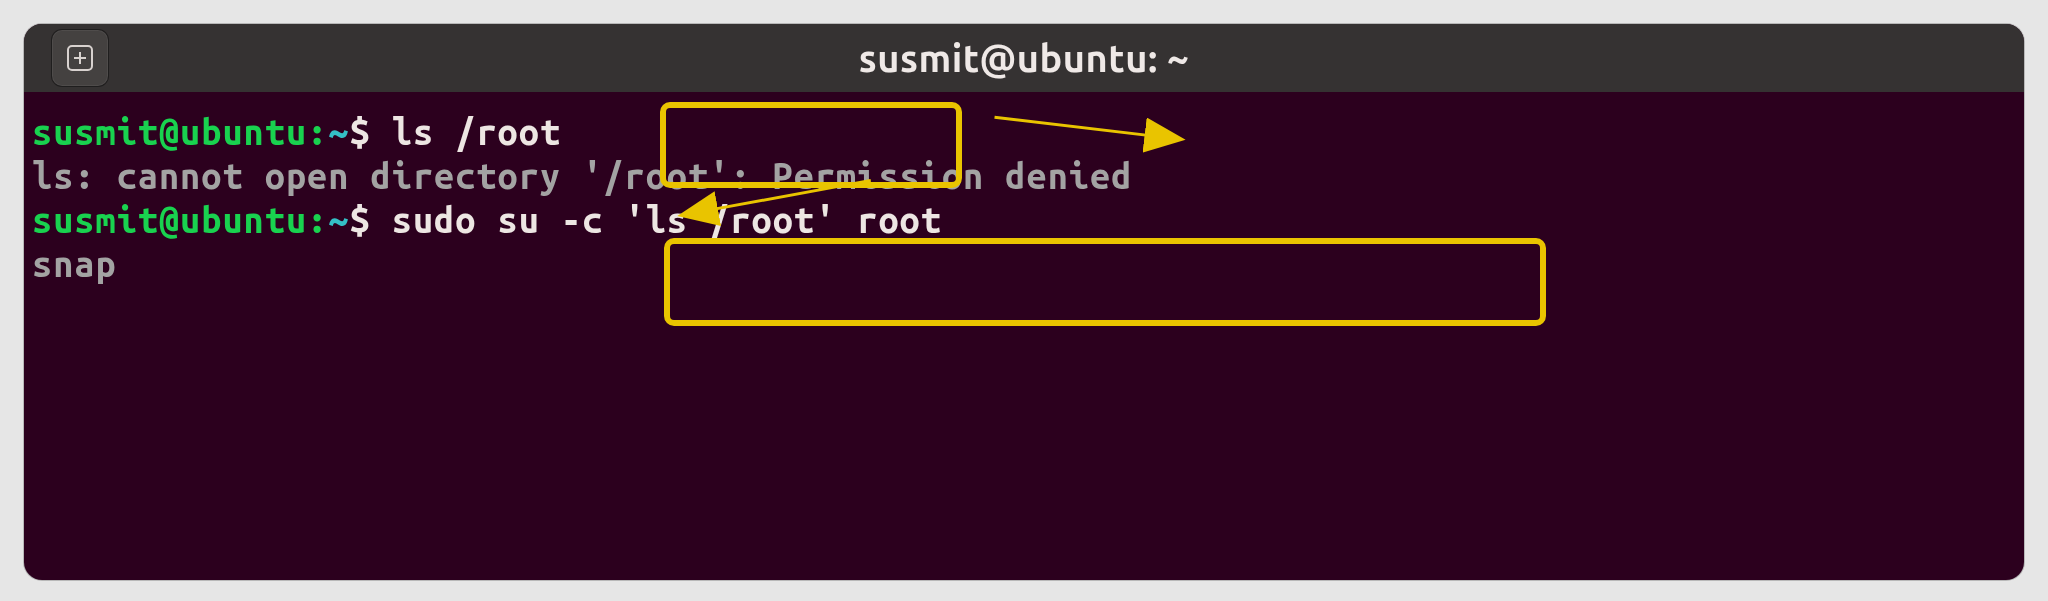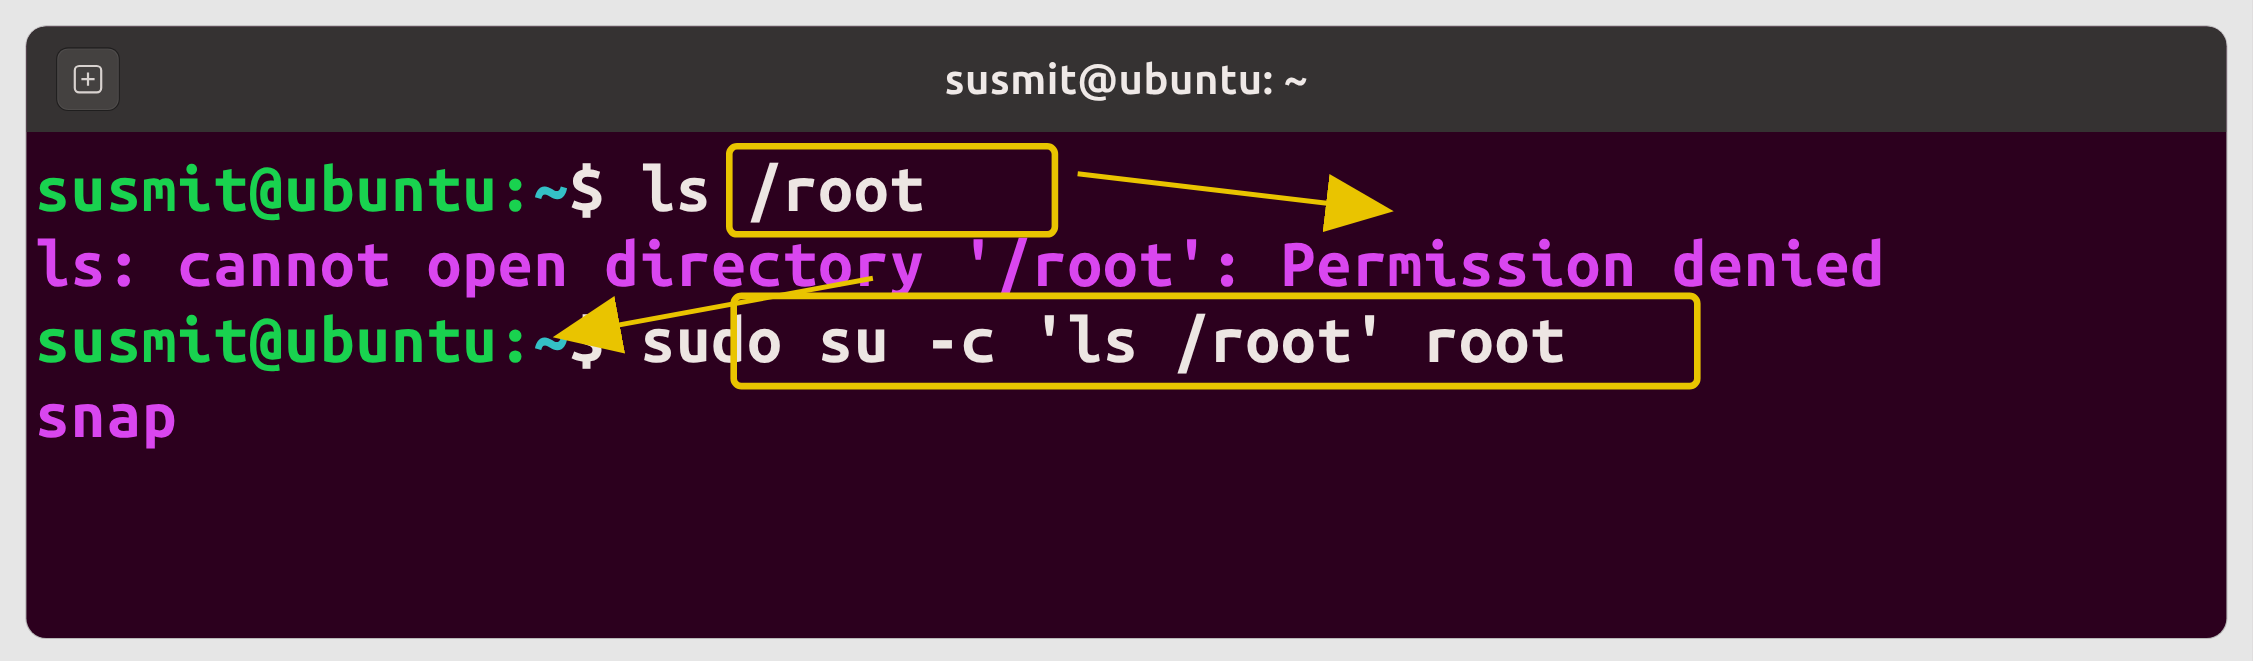--- a/index.html
+++ b/index.html
@@ -18,21 +18,21 @@
     width: 2000px;
     height: 556px;
     background: #2c001e; 
     border-radius: 18px;
     overflow: hidden;
     box-shadow: 0 0 0 1px rgba(0,0,0,.2);
   }
 
   .titlebar {
     position: relative;
-    height: 96px;
+    height: 68px;
     background: #353232;
     display: flex;
     align-items: center;
   }
 
   .tab-button {
     width: 56px;
     height: 56px;
     margin-left: 28px;
     border-radius: 10px;
@@ -53,36 +53,36 @@
     font-weight: 600;
     font-size: 38px;
     letter-spacing: .5px;
     pointer-events: none;
   }
 
   .terminal {
     position: relative;
     padding: 18px 0 0 0;
     color: #ede6e3;
-    font-size: 56px;
+    font-size: 36px;
     line-height: 1.22;
     letter-spacing: 1px;
     font-weight: 600;
   }
 
   .line {
     white-space: pre;
     padding-left: 8px;
   }
 
   .user { color: #19d24f; font-weight: 700; }
   .path { color: #34c0c6; font-weight: 700; }
   .money { color: #ede6e3; font-weight: 700; }
   .cmd  { color: #ede6e3; }
-  .out  { color: #d946ef; }
+  .out  { color: #a3a3a3; }
 
   
   .hl {
     position: absolute;
     border: 6px solid #e9c400;
     border-radius: 10px;
     pointer-events: none;
   }
 
   

